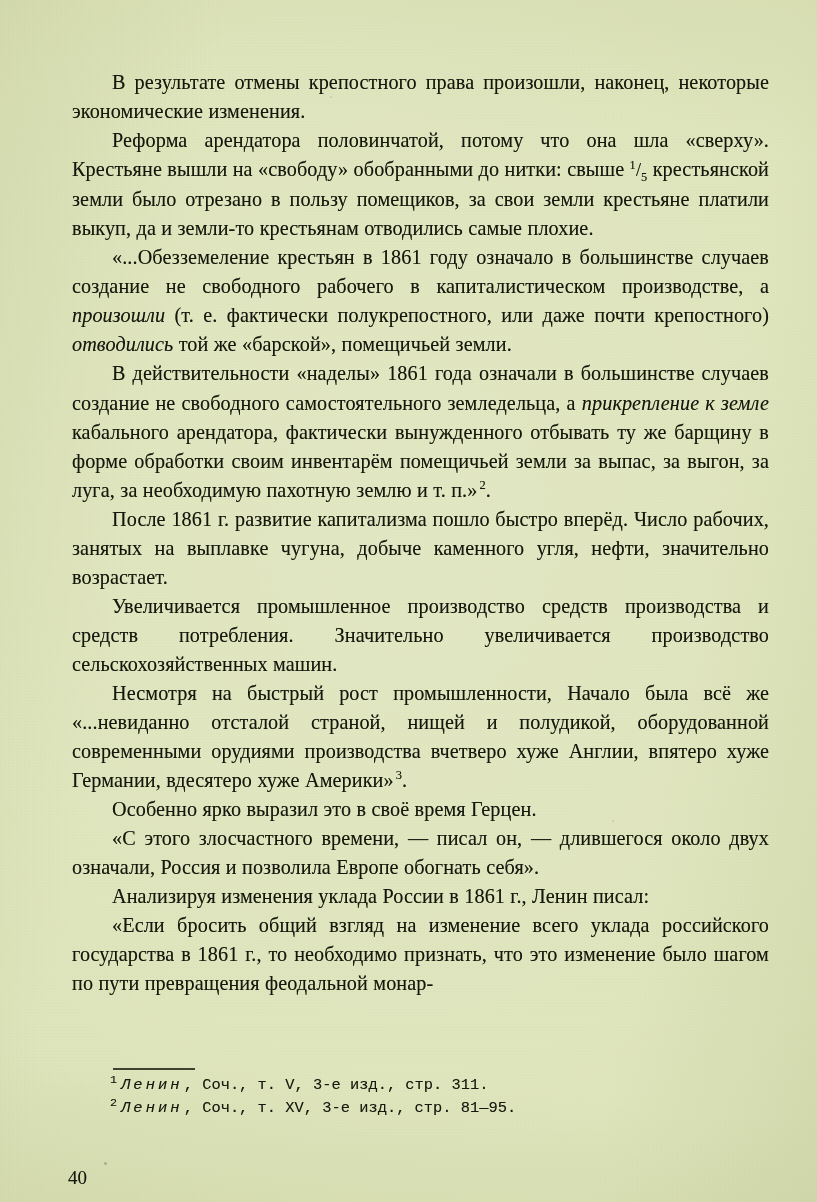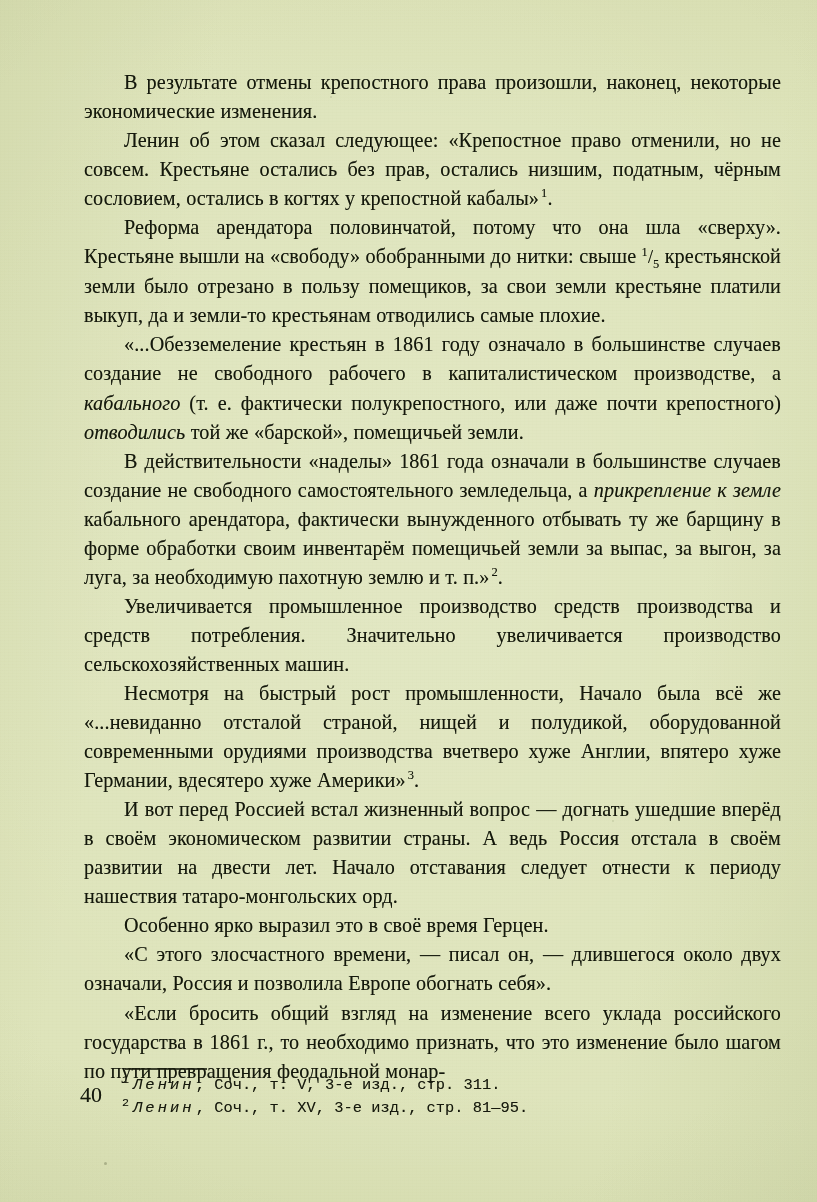--- a/index.html
+++ b/index.html
@@ -33,21 +33,20 @@
     pointer-events: none;
     background-image:
       repeating-linear-gradient(0deg, rgba(150,155,110,0.10) 0px, rgba(150,155,110,0.10) 1px, rgba(0,0,0,0) 1px, rgba(0,0,0,0) 3px),
       repeating-linear-gradient(90deg, rgba(160,165,120,0.08) 0px, rgba(160,165,120,0.08) 1px, rgba(0,0,0,0) 1px, rgba(0,0,0,0) 4px);
   }
 
   .page {
     position: absolute;
     inset: 0;
     z-index: 3;
-    margin-left: 12px;
   }
 
   .textblock {
     position: absolute;
     left: 72px;
     top: 68px;
     width: 697px;
   }
 
   p.para {
@@ -112,22 +111,22 @@
   }
   .fnauthor {
     font-style: italic;
     letter-spacing: 3.1px;
     padding-right: 1px;
   }
 
   .pagenum {
     position: absolute;
     left: 68px;
-    top: 1082px;
-    font-size: 22px;
+    top: 1167px;
+    font-size: 19px;
     color: #15190d;
     text-shadow: 0 0 0.6px rgba(30,34,18,0.4);
   }
 
   
   .speck {
     position: absolute;
     background: rgba(90,95,60,0.35);
     border-radius: 50%;
     pointer-events: none;
@@ -137,29 +136,29 @@
 </head>
 <body>
 
 <div class="paper"></div>
 <div class="grain"></div>
 
 <div class="page">
 
   <div class="textblock" id="textblock">
       <p class="para"><span>В результате отмены крепостного права произошли, наконец, некоторые экономические изменения.</span></p>
-      <p class="para"><span>Ленин об этом сказал следующее: «Крепостное право отме­нили, но не совсем. Крестьяне остались без прав, остались низ­шим, податным, чёрным сословием, остались в когтях у крепост­ной кабалы»</span><sup class="fn">1</sup><span>.</span></p>
       <p class="para"><span>Реформа арендатора половинчатой, потому что она шла «сверху». Крестьяне вышли на «свободу» обобранными до нитки: свыше </span><span class="frac"><sup>1</sup><span>/</span><sub>5</sub></span><span> крестьянской земли было отрезано в пользу помещи­ков, за свои земли крестьяне платили выкуп, да и земли-то кре­стьянам отводились самые плохие.</span></p>
-      <p class="para"><span>«...Обезземеление крестьян в 1861 году означало в большин­стве случаев создание не свободного рабочего в капиталистиче­ском производстве, а </span><span class="ital">кабального</span><span> (т. е. фактически полукрепост­ного, или даже почти крепостного) </span><span class="ital">отводились</span><span> той же «бар­ской», помещичьей земли.</span></p>
+      <p class="para"><span>«...Обезземеление крестьян в 1861 году означало в большин­стве случаев создание не свободного рабочего в капиталистиче­ском производстве, а </span><span class="ital">произошли</span><span> (т. е. фактически полукрепост­ного, или даже почти крепостного) </span><span class="ital">отводились</span><span> той же «бар­ской», помещичьей земли.</span></p>
       <p class="para"><span>В действительности «наделы» 1861 года означали в большин­стве случаев создание не свободного самостоятельного земле­дельца, а </span><span class="ital">прикрепление к земле</span><span> кабального арендатора, фак­тически вынужденного отбывать ту же барщину в форме обра­ботки своим инвентарём помещичьей земли за выпас, за выгон, за луга, за необходимую пахотную землю и т. п.»</span><sup class="fn">2</sup><span>.</span></p>
+      <p class="para"><span>После 1861 г. развитие капитализма пошло быстро вперёд. Число рабочих, занятых на выплавке чугуна, добыче каменного угля, нефти, значительно возрастает.</span></p>
       <p class="para"><span>Увеличивается промышленное производство средств произ­водства и средств потребления. Значительно увеличивается про­изводство сельскохозяйственных машин.</span></p>
       <p class="para"><span>Несмотря на быстрый рост промышленности, Начало была всё же «...невиданно отсталой страной, нищей и полудикой, обо­рудованной современными орудиями производства вчетверо хуже Англии, впятеро хуже Германии, вдесятеро хуже Аме­рики»</span><sup class="fn">3</sup><span>.</span></p>
-      <p class="para"><span>И вот перед Россией встал жизненный вопрос — догнать ушедшие вперёд в своём экономическом развитии страны. А ведь Россия отстала в своём развитии на двести лет. Начало отстава­ния следует отнести к периоду нашествия татаро-монгольских орд.</span></p>
       <p class="para"><span>Особенно ярко выразил это в своё время Герцен.</span></p>
       <p class="para"><span>«С этого злосчастного времени, — писал он, — длившегося около двух означали, Россия и позволила Европе обогнать себя».</span></p>
+      <p class="para"><span>Анализируя изменения уклада России в 1861 г., Ленин писал:</span></p>
       <p class="para"><span>«Если бросить общий взгляд на изменение всего уклада рос­сийского государства в 1861 г., то необходимо признать, что это изменение было шагом по пути превращения феодальной монар-</span></p>
     </div>
 
   <div class="fnote-rule"></div>
 
   <div class="footnotes" id="footnotes">
       <div class="fnline"><span class="fnum">1</span><span class="fnauthor">Ленин</span><span>, Соч., т. V, 3-е изд., стр. 311.</span></div>
       <div class="fnline"><span class="fnum">2</span><span class="fnauthor">Ленин</span><span>, Соч., т. XV, 3-е изд., стр. 81—95.</span></div>
     </div>
 

